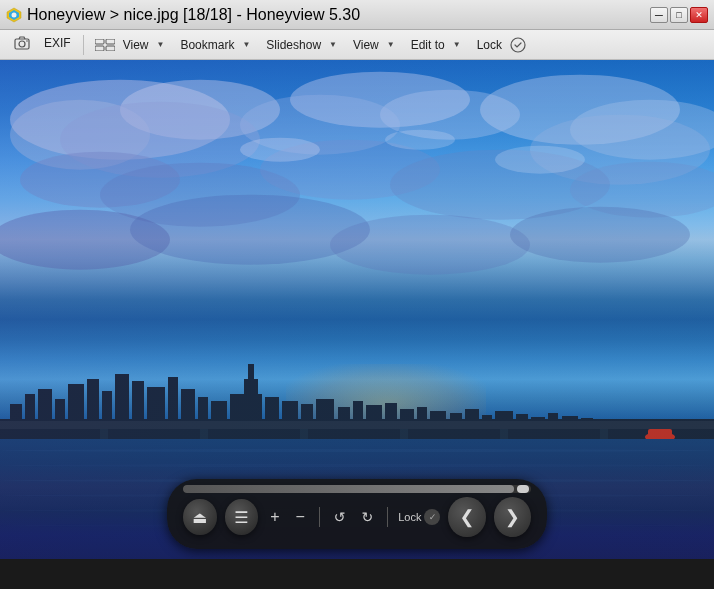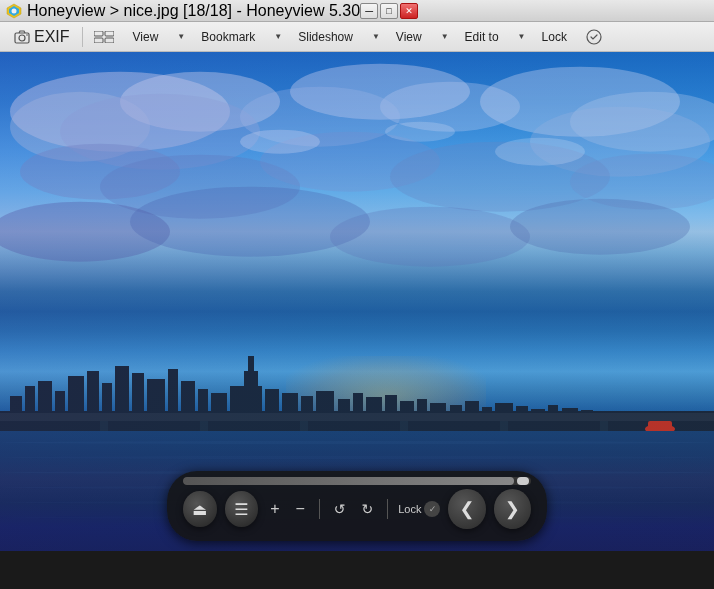--- a/index.html
+++ b/index.html
@@ -1,24 +1,25 @@
 <!DOCTYPE html>
 <html><head>
   <meta charset="utf-8">
   <style>
     * { margin: 0; padding: 0; box-sizing: border-box; }
     body { width: 714px; height: 589px; overflow: hidden; background: #1a1a1a; font-family: 'Segoe UI', Tahoma, sans-serif; }
 
     
     #title-bar {
       width: 714px;
-      height: 22px;
+      height: 30px;
       background: linear-gradient(to bottom, #e8e8e8, #d0d0d0);
       display: flex;
       align-items: center;
+      justify-content: space-between;
       padding: 0 6px;
       border-bottom: 1px solid #aaa;
       user-select: none;
     }
     #title-bar-left {
       display: flex;
       align-items: center;
       gap: 5px;
     }
     #window-controls {
@@ -51,45 +52,44 @@
       background: linear-gradient(to bottom, #f0f0f0, #e0e0e0);
       border-bottom: 1px solid #bbb;
       display: flex;
       align-items: center;
       padding: 0 6px;
       gap: 2px;
     }
     .toolbar-item {
       display: flex;
       align-items: center;
-      gap: 19px;
+      gap: 8px;
       padding: 3px 7px;
       font-size: 12px;
       color: #222;
       cursor: pointer;
       border-radius: 3px;
       height: 24px;
       white-space: nowrap;
     }
     .toolbar-item .dropdown-arrow {
       font-size: 8px;
       color: #444;
     }
     .toolbar-separator {
       width: 1px;
       height: 20px;
       background: #bbb;
       margin: 0 2px;
     }
     #exif-btn {
       display: flex;
-      align-items: center;
-      gap: 4px;
+      gap: 14px;
       padding: 3px 8px;
-      font-size: 16px;
+      font-size: 12px;
       color: #222;
       cursor: pointer;
       border-radius: 3px;
       height: 24px;
     }
     .camera-icon-svg { width: 16px; height: 16px; }
 
     
     #image-area {
       width: 714px;

